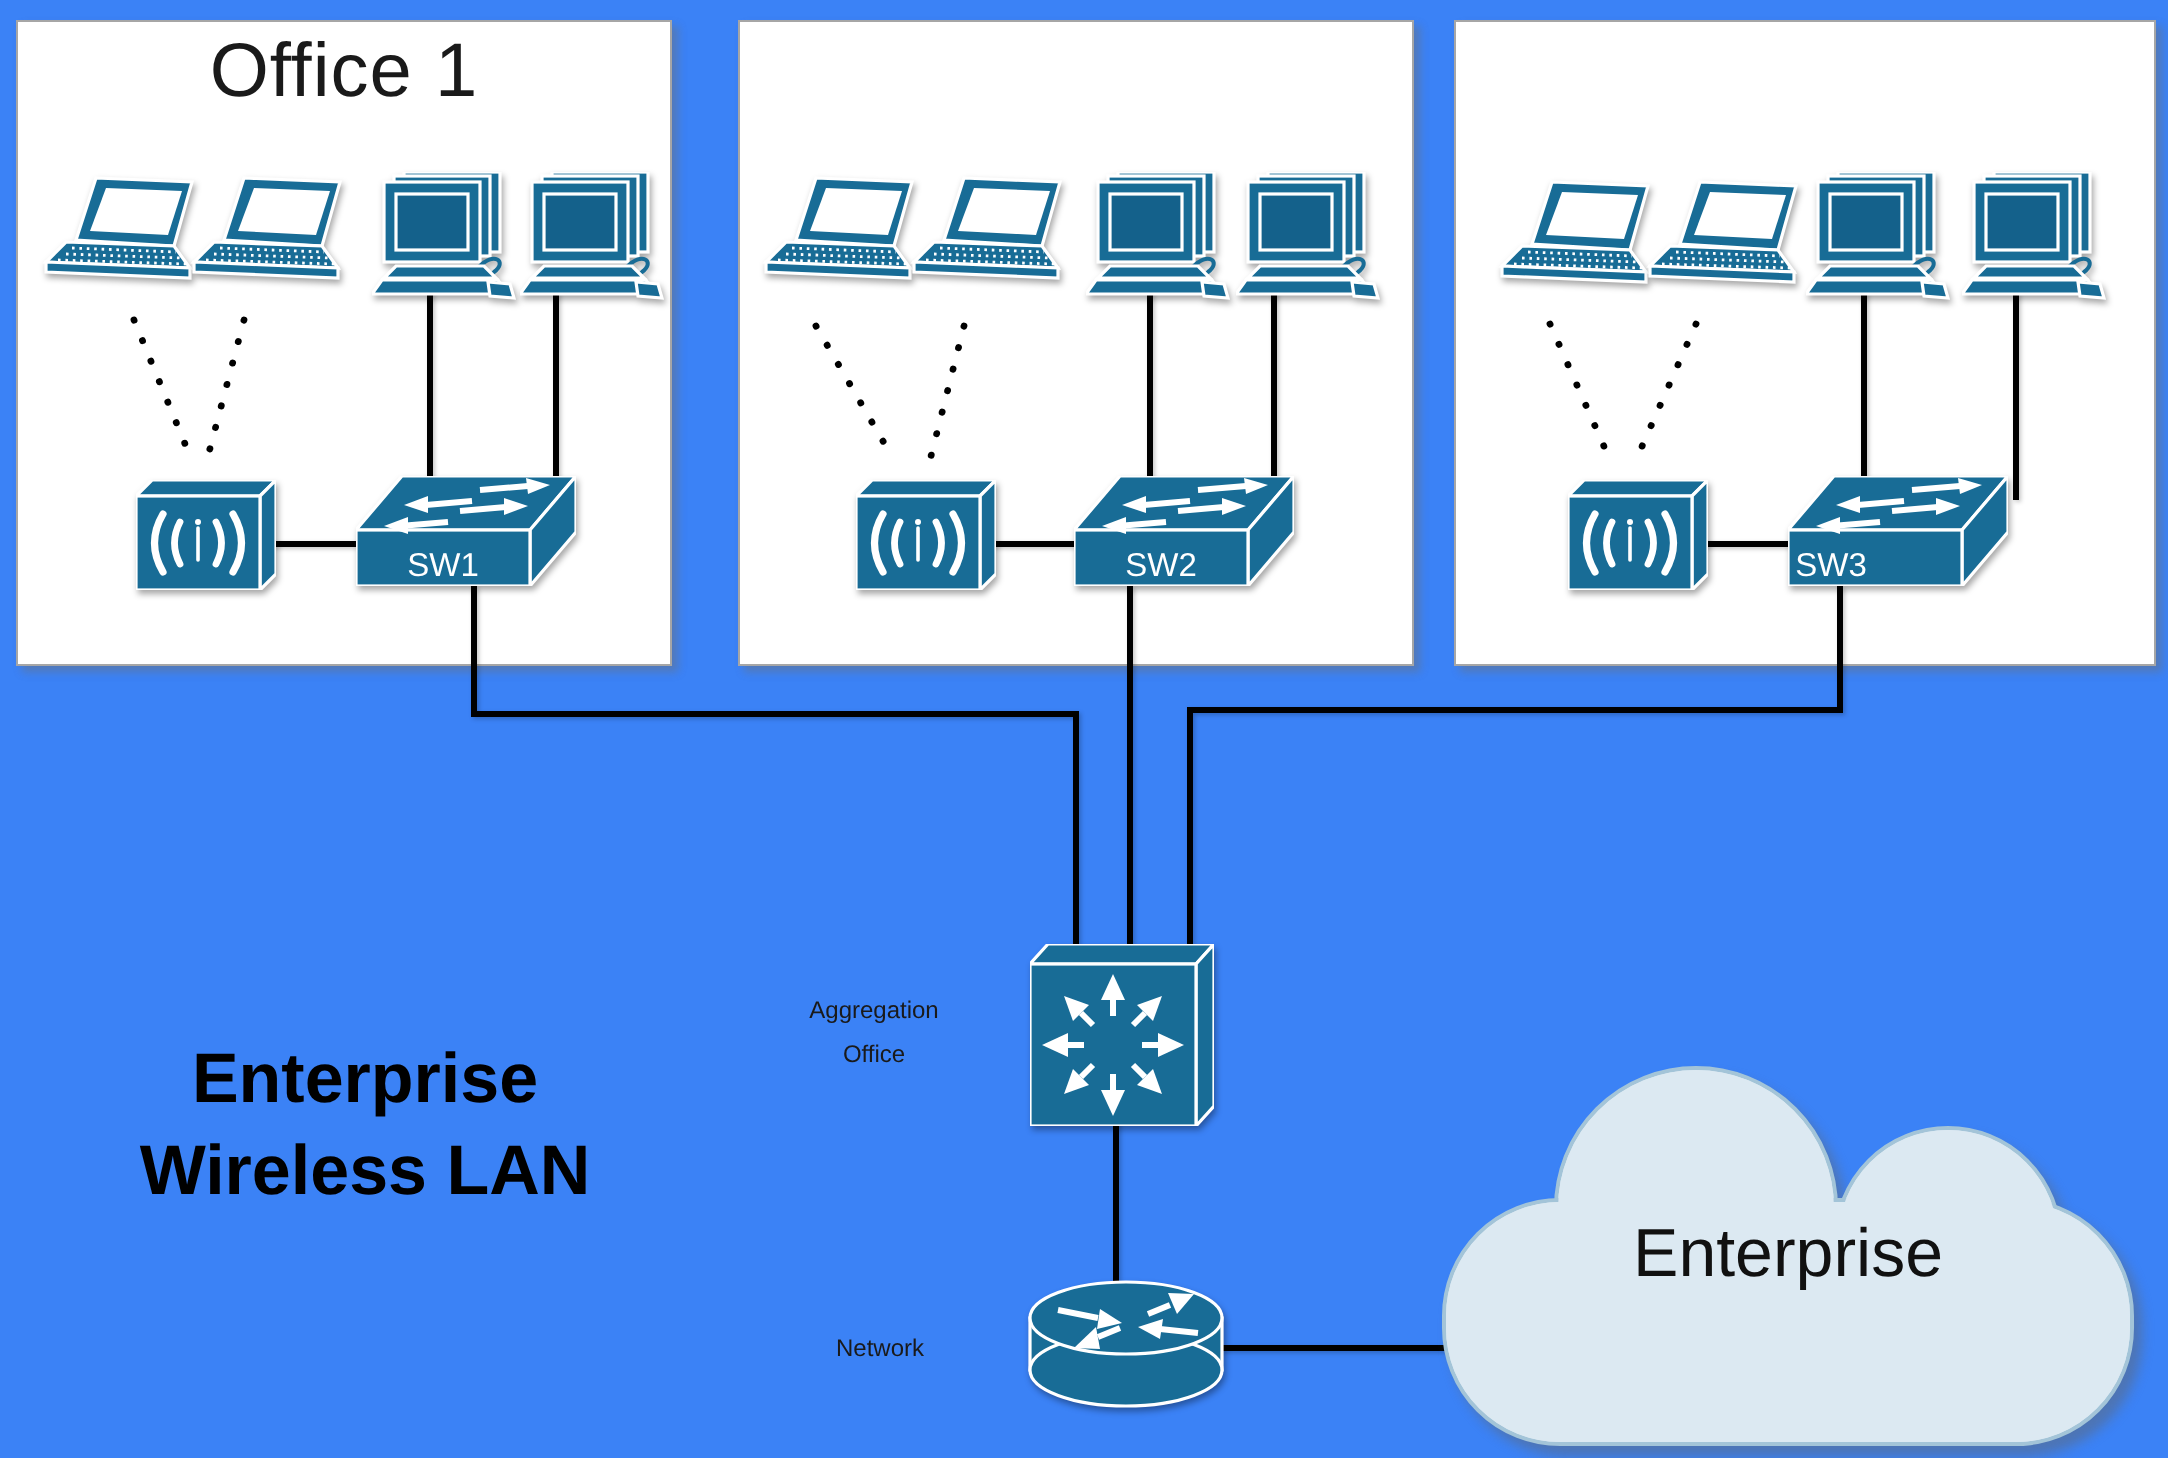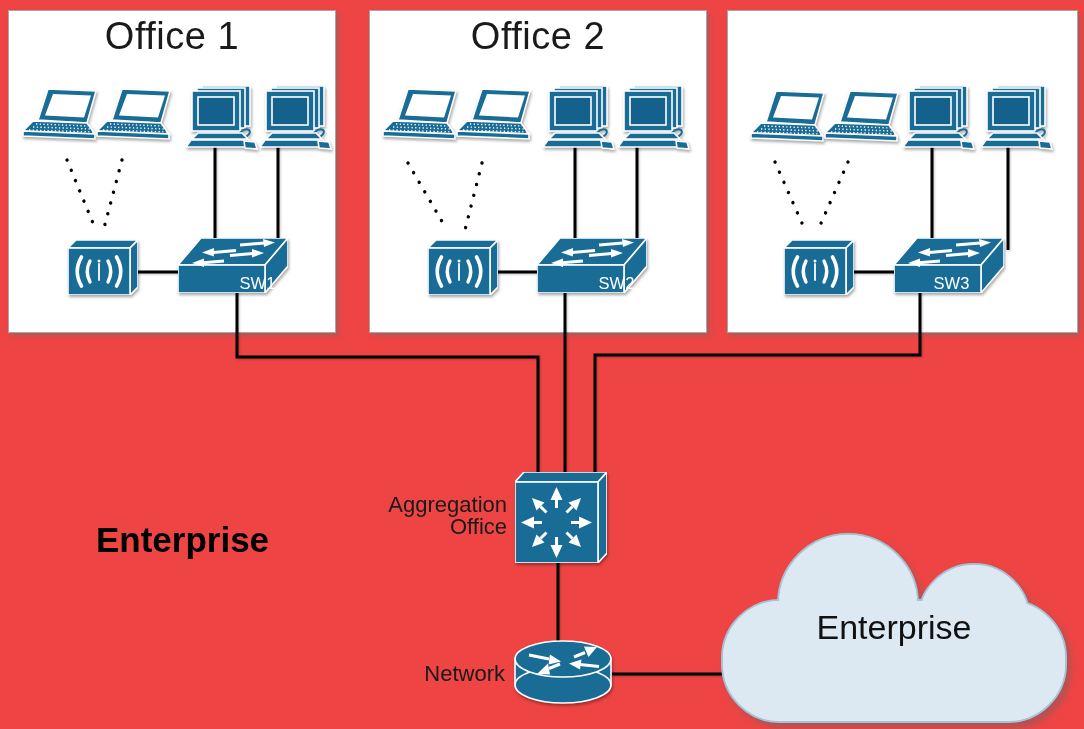--- a/index.html
+++ b/index.html
@@ -1,17 +1,17 @@
 <!DOCTYPE html>
 <html style="--device_blue: #186C96; --device_screen: #14618B; --cloud_fill: #DCE9F2; --cloud_stroke: #A3C4D8; --connector: #000000; --office_border: #A6A6A6;"><head>
 <meta charset="utf-8">
 <style>
   html,body{margin:0;padding:0;background:#fff;}
   #canvas{
-    position:relative;width:1084px;height:729px;background:#ef4444;overflow:hidden;
+    position:relative;width:1084px;height:729px;background:#3b82f6;overflow:hidden;
     font-family:"Liberation Sans",sans-serif;
   }
   .office-box{
     position:absolute;top:10px;height:323px;background:#fff;
     border:1.2px solid var(--office_border,#a6a6a6);
     box-shadow:3px 3px 4px rgba(110,110,110,.45);
     box-sizing:border-box;
   }
   .office-title{
     position:absolute;top:15px;height:46px;text-align:center;
@@ -28,24 +28,24 @@
   .cable{stroke:var(--device_blue,#186C96);stroke-width:2;fill:none;}
   #links path{stroke:var(--connector,#000);fill:none;}
   .wire{stroke-width:3;}
   .dotted{stroke-width:3.4;stroke-dasharray:0.1 11;stroke-linecap:round;}
   .wires-g{filter:drop-shadow(1px 1.5px 1px rgba(0,0,0,.22));}
   .cloud-g{filter:drop-shadow(4px 5px 3px rgba(100,100,100,.45));}
   .cloud-s{fill:var(--cloud_fill,#DCE9F2);stroke:var(--cloud_stroke,#A3C4D8);stroke-width:2;}
   .cloud-f{fill:var(--cloud_fill,#DCE9F2);stroke:none;}
   .sw-label{
     position:absolute;width:87px;height:24px;text-align:center;
-    color:#fff;font-size:16.5px;line-height:24px;padding-left:36px;
+    color:#fff;font-size:16.5px;line-height:24px;
   }
   .side-label{
-    position:absolute;text-align:right;color:#1a1a1a;font-size:22px;line-height:22px;
+    position:absolute;text-align:center;color:#1a1a1a;font-size:12px;line-height:22px;
   }
   .cloud-label{
     position:absolute;left:722px;width:344px;height:44px;text-align:center;
     font-size:34px;color:#111;font-weight:400;
   }
   .lan-title{
     position:absolute;left:25px;top:517px;width:315px;text-align:center;
     font-size:35px;line-height:46px;font-weight:700;color:#000;
   }
 </style>
@@ -175,21 +175,20 @@
       <circle class="cloud-s" cx="848" cy="604" r="70"></circle>
       <circle class="cloud-s" cx="974" cy="620" r="56"></circle>
       <rect class="cloud-s" x="722" y="600" width="344" height="122" rx="58"></rect>
       <circle class="cloud-f" cx="848" cy="604" r="69"></circle>
       <circle class="cloud-f" cx="974" cy="620" r="55"></circle>
       <rect class="cloud-f" x="723" y="601" width="342" height="120" rx="57"></rect>
     </g>
   </svg>
 
   <div class="office-title" style="left:8px;width:328px">Office 1</div>
-  <div class="office-title" style="left:369px;width:338px">Office 2</div>
 
   <svg class="icon" style="left:20px;top:88px" width="78" height="58" viewBox="0 0 78 58">
       <use href="#ic-laptop"></use>
     </svg>
   <svg class="icon" style="left:94px;top:88px" width="78" height="58" viewBox="0 0 78 58">
       <use href="#ic-laptop"></use>
     </svg>
   <svg class="icon" style="left:186px;top:86px" width="72" height="66" viewBox="0 0 72 66">
       <use href="#ic-pc"></use>
     </svg>
@@ -254,15 +253,16 @@
 
   <svg class="icon" style="left:513px;top:639px" width="100" height="72" viewBox="0 0 100 72">
       <use href="#ic-router"></use>
     </svg>
   <div class="side-label" style="left:375px;top:663px;width:130px">Network</div>
 
   <div class="cloud-label" style="top:608px">Enterprise</div>
 
   <div class="lan-title">
     <div>Enterprise</div>
+    <div>Wireless LAN</div>
   </div>
 
 </div>
 
 </body></html>

